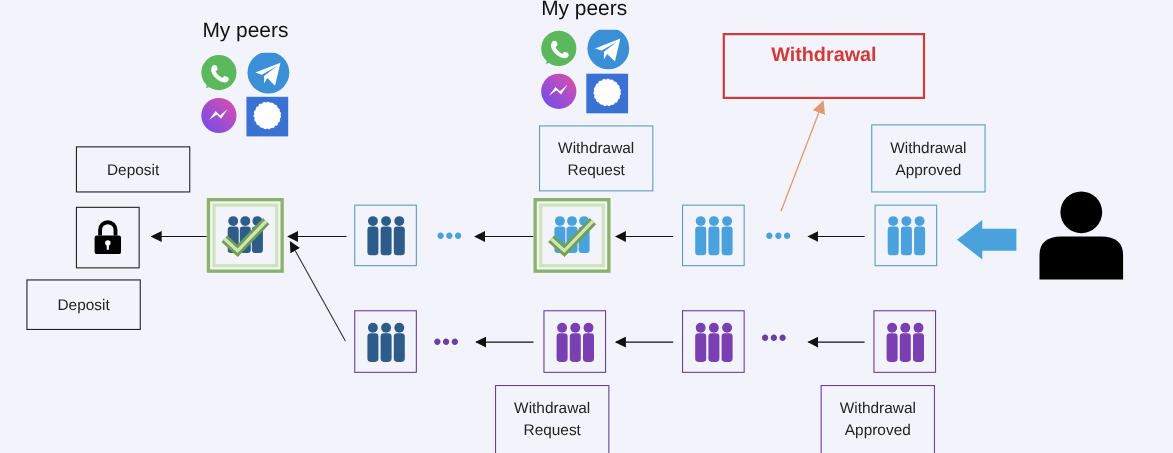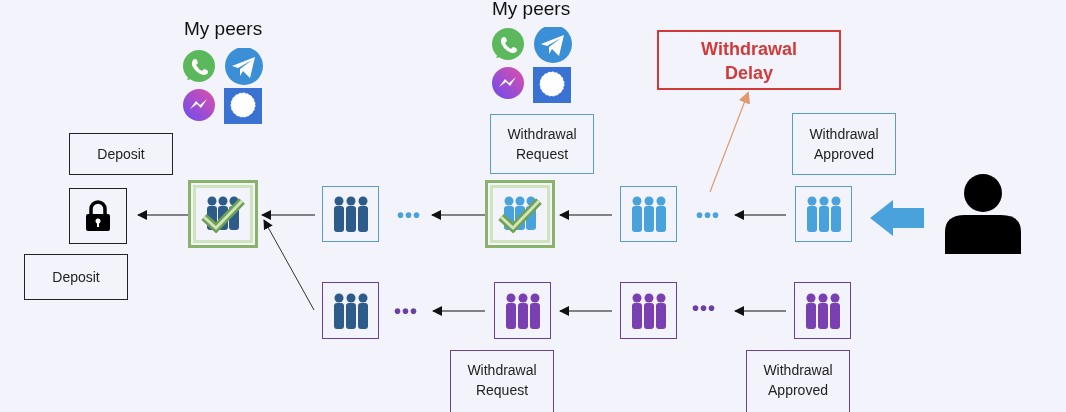--- a/index.html
+++ b/index.html
@@ -199,21 +199,20 @@
 </div>
 <div class="callout" style="left:792px;top:113px;width:104px;height:62px;border:1.5px solid #5a9cc8;">
   <div>
       <span>Withdrawal</span>
       <span>Approved</span>
     </div>
 </div>
 
 <div class="delay">
   <span style="display:block">Withdrawal</span>
-  <span style="display:block">Delay</span>
 </div>
 
 <div class="node" style="left:322px;top:282px;width:57px;height:57px;border:1.5px solid #6b3fa0;">
   <svg width="42" height="40">
       <g fill="#2d5c8a">
         <circle cx="9" cy="7" r="4.5"></circle>
         <rect x="4" y="12" width="10" height="26" rx="3"></rect>
         <circle cx="21" cy="7" r="4.5"></circle>
         <rect x="16" y="12" width="10" height="26" rx="3"></rect>
         <circle cx="33" cy="7" r="4.5"></circle>

